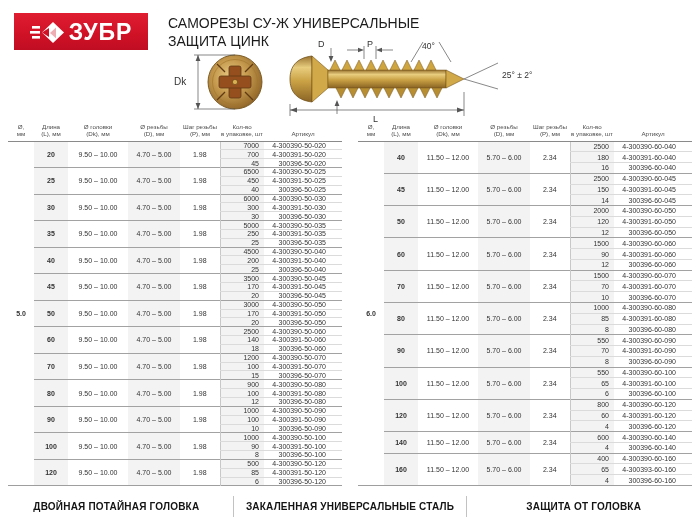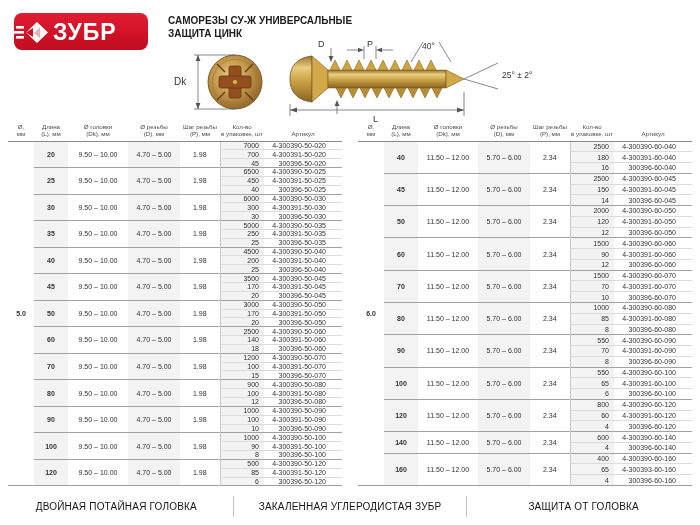--- a/index.html
+++ b/index.html
@@ -2,23 +2,23 @@
 <html><head>
 <meta charset="utf-8">
 <style>
   * { margin:0; padding:0; box-sizing:border-box; }
   html,body { width:700px; height:525px; background:#fff; font-family:"Liberation Sans", sans-serif; overflow:hidden; }
   #page { position:relative; width:700px; height:525px; background:#fff; }
 
   
   #logo { position:absolute; left:14px; top:13px; width:134px; height:37px;
           background:linear-gradient(180deg,#e01d31 0%,#cf1126 60%,#c00d22 100%);
-          border-radius:8px; display:flex; align-items:center; justify-content:flex-start; gap:5px; }
+          border-radius:0; display:flex; align-items:center; justify-content:center; gap:5px; }
   #logo .logo-text { color:#fff; font-weight:800; font-size:23px; letter-spacing:1px; line-height:1; padding-top:1px; }
-  #title { position:absolute; left:168px; top:14px; font-weight:700; font-size:10px; line-height:1.3; color:#1b1b1b; }
+  #title { position:absolute; left:168px; top:14px; font-weight:400; font-size:14px; line-height:1.3; color:#1b1b1b; }
 
   
   #diagram { position:absolute; left:150px; top:36px; width:550px; height:90px; }
   #diagram text { font-family:"Liberation Sans", sans-serif; fill:#333; }
   .dim { stroke:#555; stroke-width:0.7; fill:none; }
   .dimfill { fill:#555; stroke:none; }
 
   
   table.spec { position:absolute; top:118px; width:334px; border-collapse:collapse; table-layout:fixed;
                border-bottom:1px solid #9e9e9e; }
@@ -32,21 +32,21 @@
   .c-dia { font-weight:700; font-size:8px; color:#111; background:#fff; }
   .c-len { font-weight:700; color:#1a1a1a; background:#f3f3f3; }
   .c-thread { background:#f3f3f3; }
   .c-qty { background:#f3f3f3; border-left:1px solid #c8c8c8; text-align:right !important; padding-right:5px !important; }
   .c-art { text-align:right !important; padding-right:16px !important; color:#222; }
   .gs { border-top:1px solid #a2a2a2; }
   .sub { border-bottom:1px solid #dbdbdb; }
 
   
   #footer { position:absolute; left:0; top:492px; width:700px; height:28px; display:flex; align-items:center; }
-  .foot-cell { flex:1; text-align:center; font-weight:400; font-size:10px; color:#141414; letter-spacing:0.2px; }
+  .foot-cell { flex:1; text-align:center; font-weight:700; font-size:10px; color:#141414; letter-spacing:0.2px; }
   .foot-sep { width:1px; height:21px; background:#c2c2c2; }
 </style>
 </head>
 <body>
 
 <div id="page">
 
   <div id="logo">
     <svg width="34" height="32" viewBox="0 0 34 32">
       <rect x="2" y="10" width="8" height="2.6" fill="#fff"></rect>
@@ -638,18 +638,18 @@
         <tr>
           <td class="c-qty">4</td>
           <td class="c-art">300396-60-160</td>
         </tr>
       </tbody>
     </table>
 
   <div id="footer">
     <div class="foot-cell">ДВОЙНАЯ ПОТАЙНАЯ ГОЛОВКА</div>
     <div class="foot-sep"></div>
-    <div class="foot-cell">ЗАКАЛЕННАЯ УГЛЕРОДИСТАЯ ЗУБР</div>
+    <div class="foot-cell">ЗАКАЛЕННАЯ УНИВЕРСАЛЬНЫЕ СТАЛЬ</div>
     <div class="foot-sep"></div>
     <div class="foot-cell">ЗАЩИТА ОТ ГОЛОВКА</div>
   </div>
 
 </div>
 
 </body></html>

